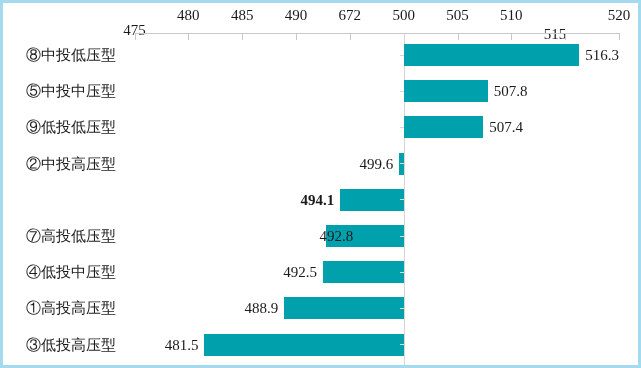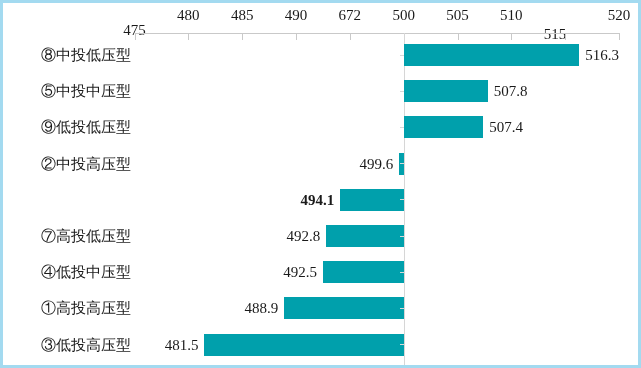--- a/index.html
+++ b/index.html
@@ -48,21 +48,21 @@
   
   .row{
     position:absolute;
     left:0;right:0;
     height:36px;
   }
   .cat-label{
     position:absolute;
     left:8px;
     width:120px;
-    text-align:right;
+    text-align:center;
     font-size:15px;
     line-height:36px;
     color:#1a1a1a;
     white-space:nowrap;
     font-family:"Liberation Serif","DejaVu Serif",serif;
   }
   .bar{
     position:absolute;
     top:7px;height:22px;
     background:#00A0AC;
@@ -143,21 +143,21 @@
           <div class="minor-tick" style="left: 396.667px; top: 17.6px;"></div>
         </div>
         <div class="row" style="top: 178.8px;">
           <div class="bar" title="⑥高投中压型: 494.1" style="background: rgb(0, 160, 172); left: 337.143px; width: 63.5233px;"></div>
           <div class="val-label" style="left: 0px; width: 331.143px; text-align: right; font-weight: bold;">494.1</div>
           <div class="minor-tick" style="left: 396.667px; top: 17.6px;"></div>
         </div>
         <div class="row" style="top: 215px;">
           <div class="cat-label">⑦高投低压型</div>
           <div class="bar" title="⑦高投低压型: 492.8" style="background: rgb(0, 160, 172); left: 323.147px; width: 77.52px;"></div>
-          <div class="val-label" style="left: 0px; width: 317.147px; text-align: right;">492.8</div>
+          <div class="val-label" style="left: 0px; width: 317.147px; text-align: right; padding-left: 33px;">492.8</div>
           <div class="minor-tick" style="left: 396.667px; top: 17.6px;"></div>
         </div>
         <div class="row" style="top: 251.2px;">
           <div class="cat-label">④低投中压型</div>
           <div class="bar" title="④低投中压型: 492.5" style="background: rgb(0, 160, 172); left: 319.917px; width: 80.75px;"></div>
           <div class="val-label" style="left: 0px; width: 313.917px; text-align: right;">492.5</div>
           <div class="minor-tick" style="left: 396.667px; top: 17.6px;"></div>
         </div>
         <div class="row" style="top: 287.4px;">
           <div class="cat-label">①高投高压型</div>

